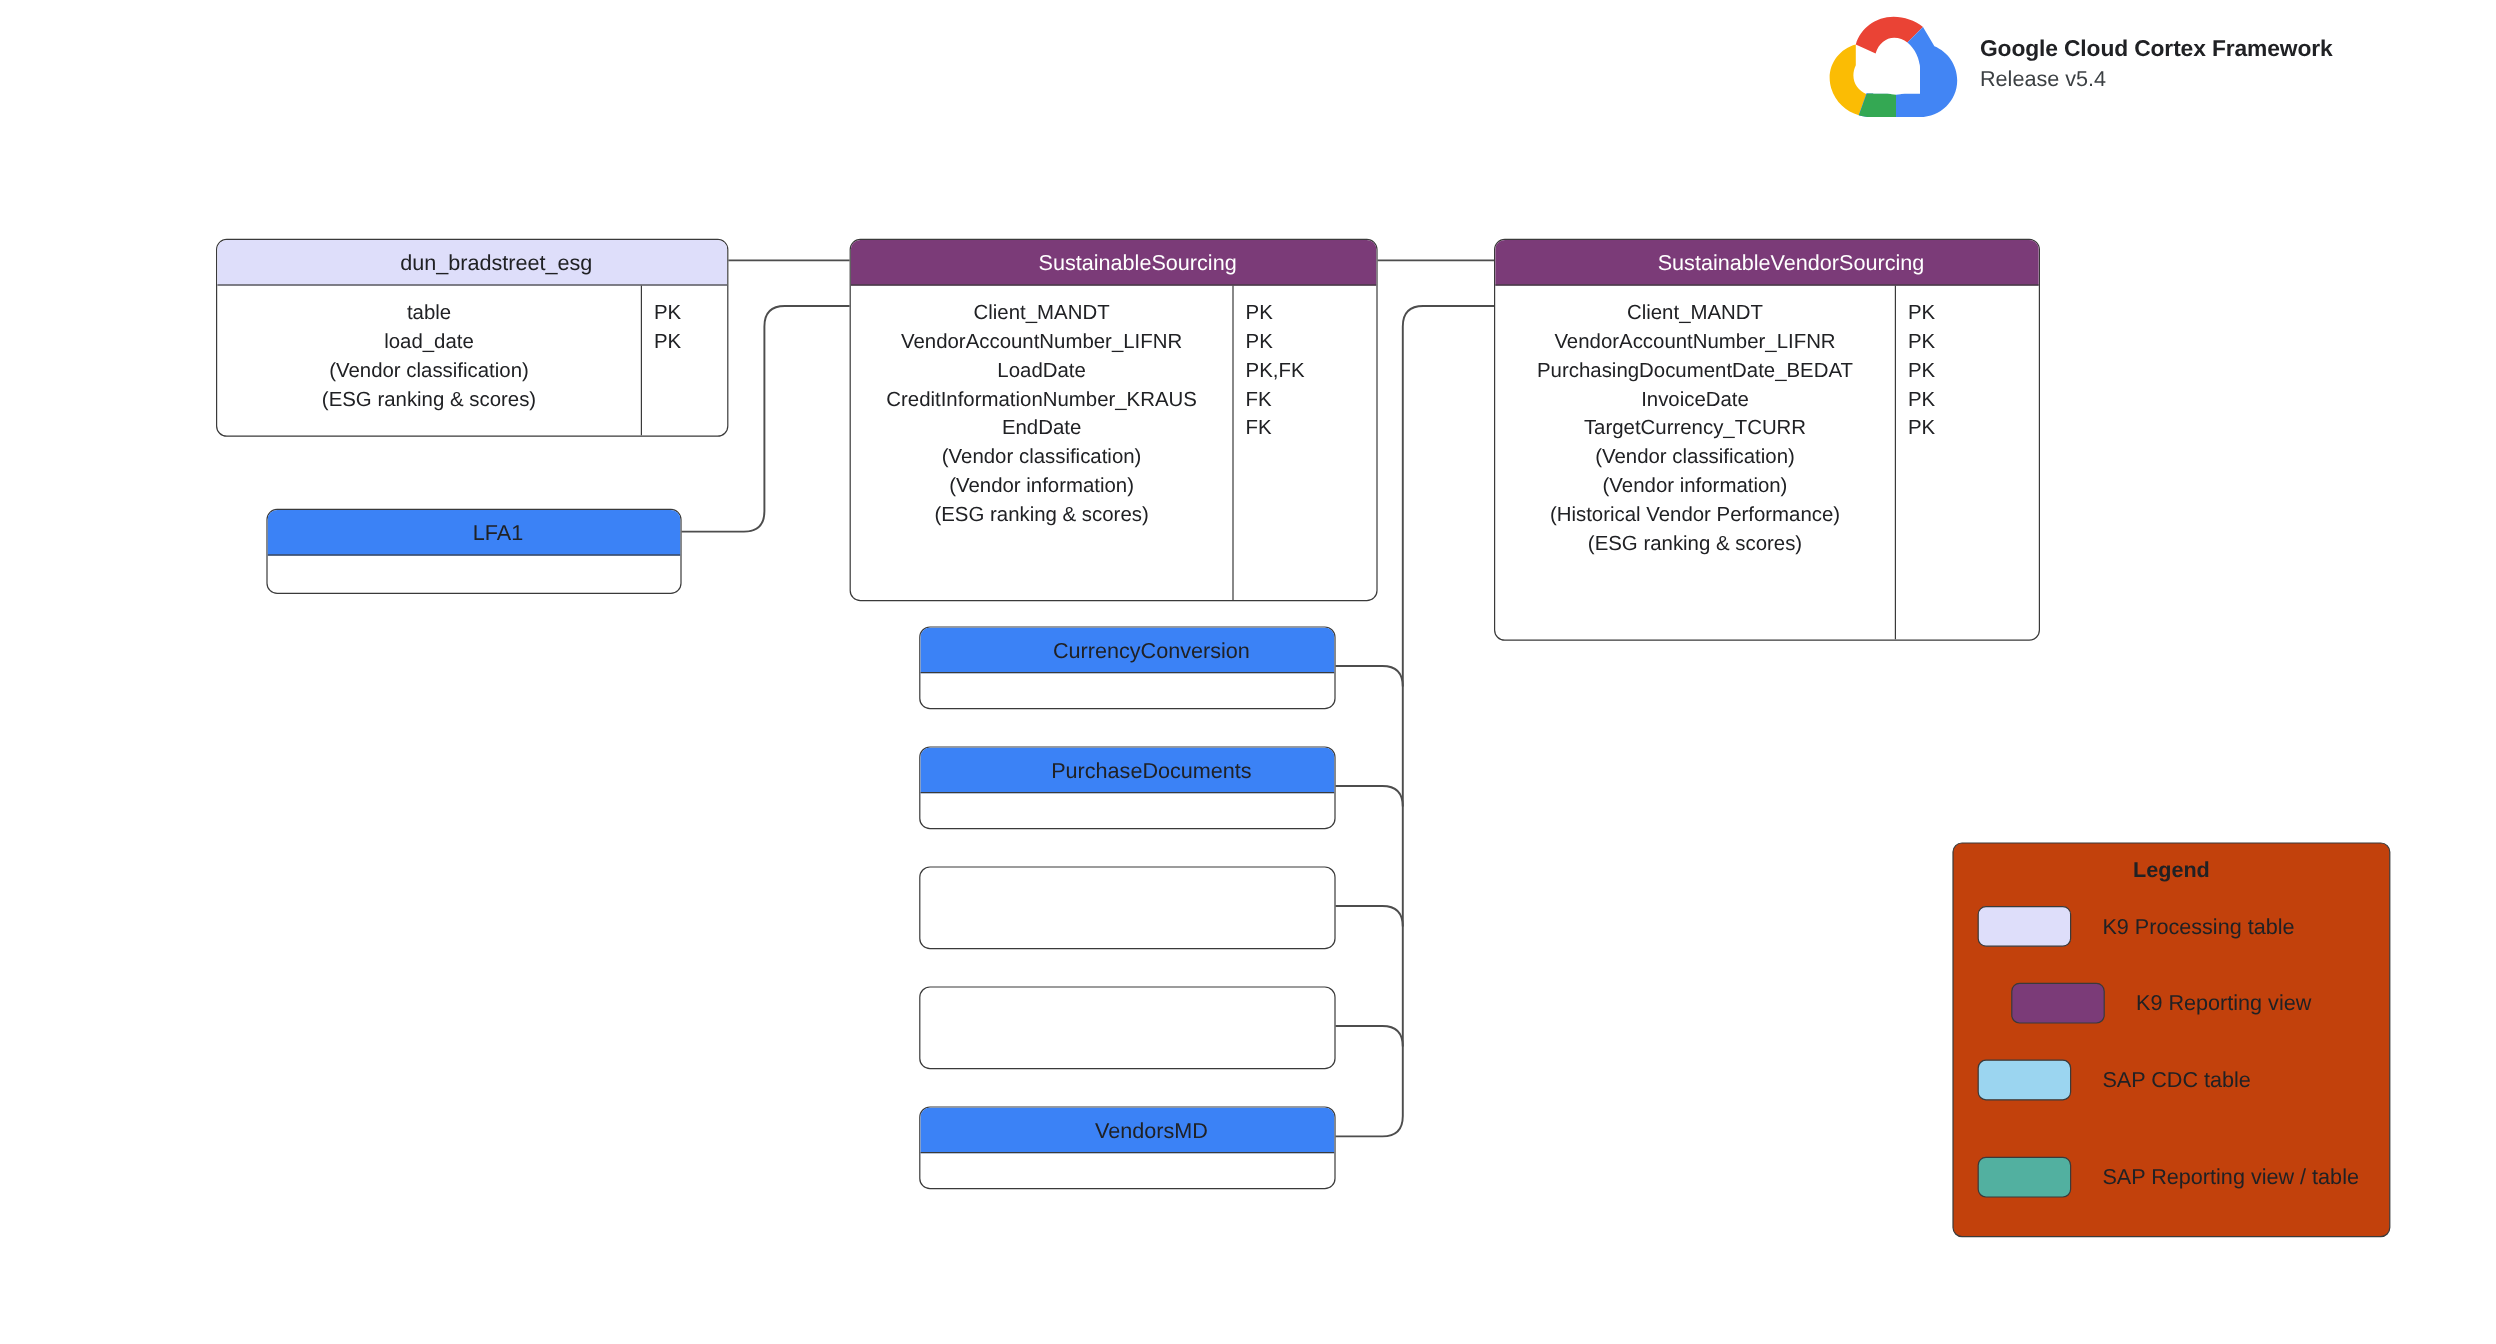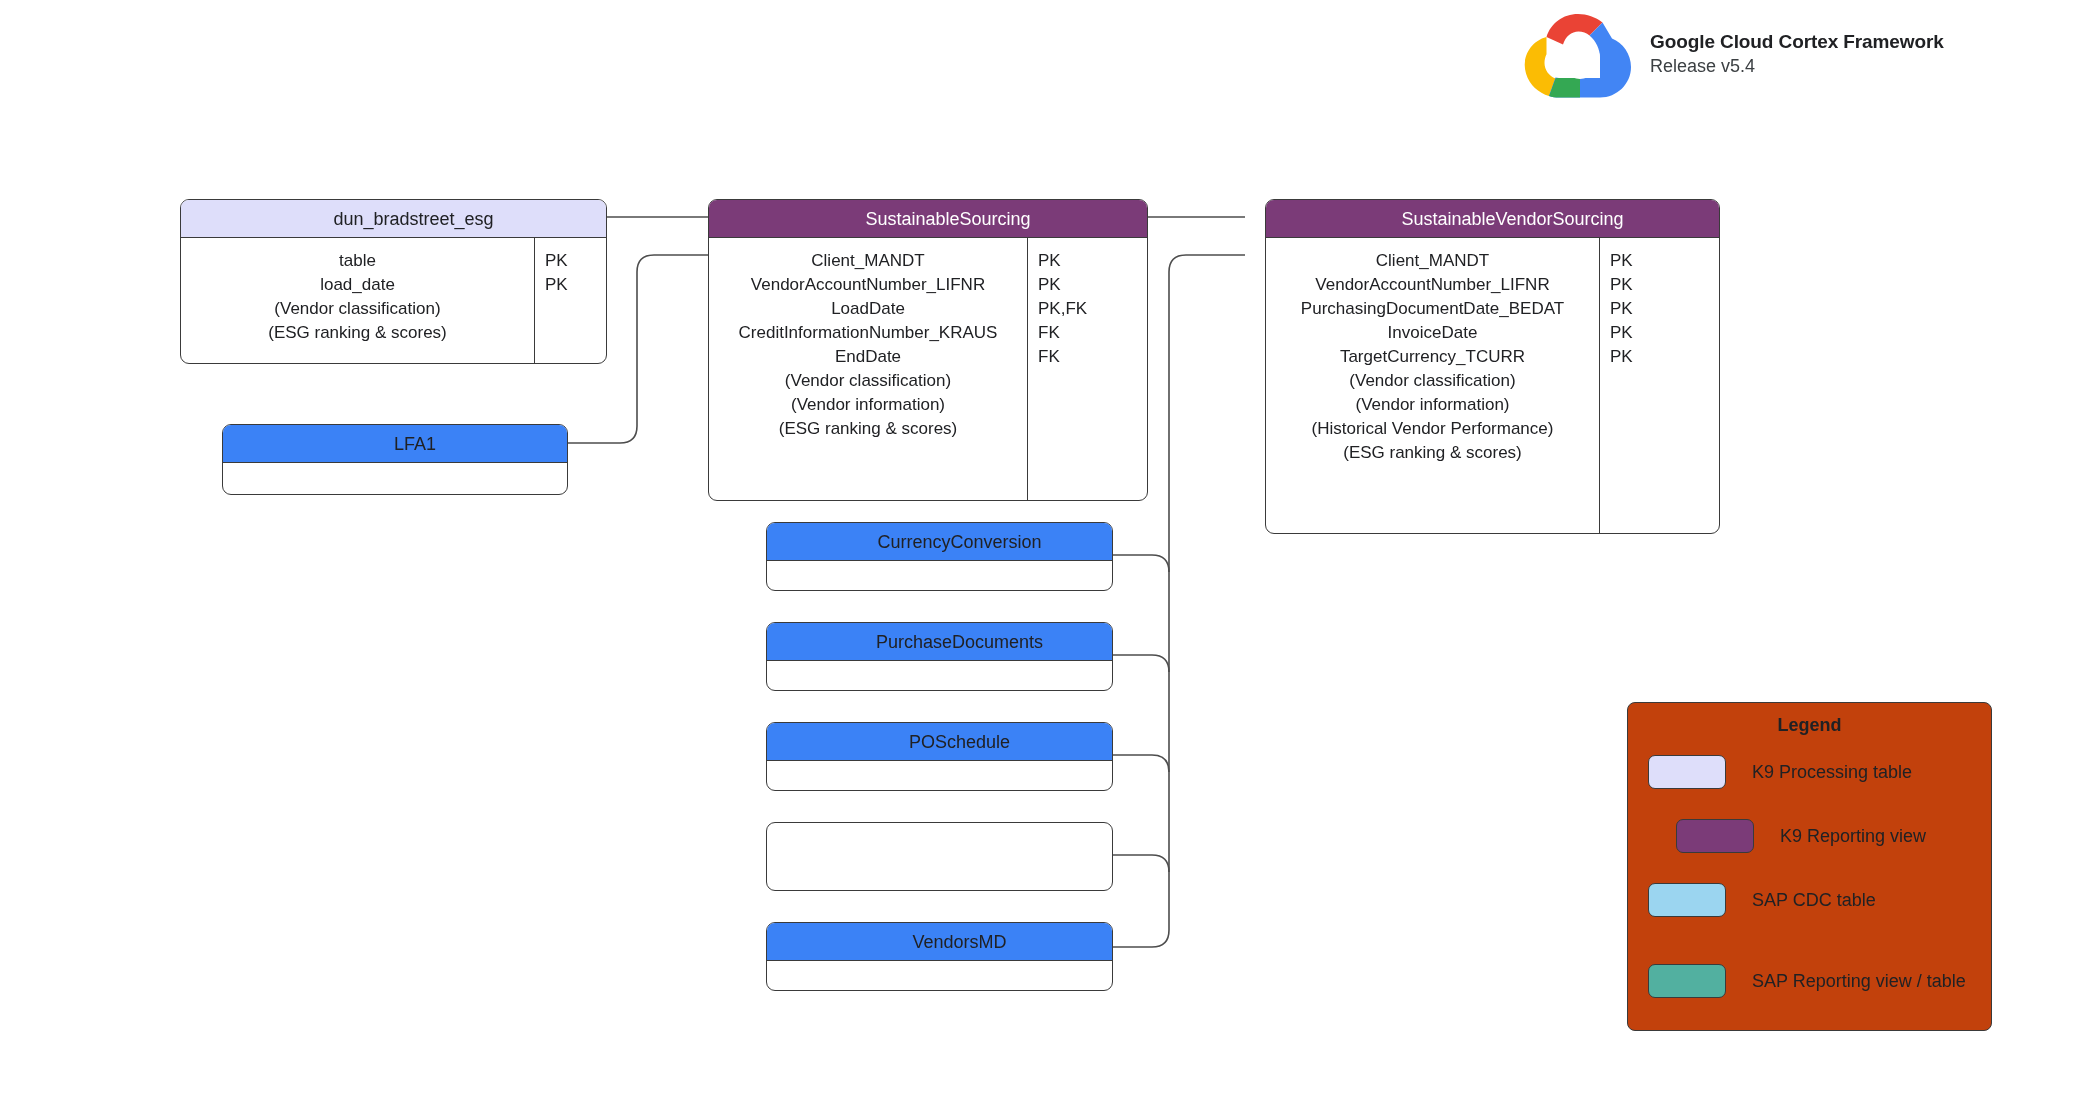--- a/index.html
+++ b/index.html
@@ -225,21 +225,21 @@
     <div class="col-keys" style="width:120px; padding-top:11px;">
       <div class="key-row">PK</div>
       <div class="key-row">PK</div>
       <div class="key-row">PK,FK</div>
       <div class="key-row">FK</div>
       <div class="key-row">FK</div>
     </div>
   </div>
 </div>
 
-<div class="entity" id="ent-svs" style="left:1245px; top:199px; width:455px; height:335px;margin-left:20px;">
+<div class="entity" id="ent-svs" style="left:1245px; top:199px; width:455px; height:335px;">
   <div class="entity-header hdr-k9view">SustainableVendorSourcing</div>
   <div class="entity-body two-col" style="height:295px;">
     <div class="col-fields" style="padding-top:11px;">
       <div class="field-row">Client_MANDT</div>
       <div class="field-row">VendorAccountNumber_LIFNR</div>
       <div class="field-row">PurchasingDocumentDate_BEDAT</div>
       <div class="field-row">InvoiceDate</div>
       <div class="field-row">TargetCurrency_TCURR</div>
       <div class="field-row">(Vendor classification)</div>
       <div class="field-row">(Vendor information)</div>
@@ -265,21 +265,20 @@
   <div class="entity-header hdr-sapview">CurrencyConversion</div>
   <div class="entity-body" style="height:29px;"></div>
 </div>
 
 <div class="entity" id="ent-pd" style="left:766px; top:622px; width:347px; height:69px;">
   <div class="entity-header hdr-sapview">PurchaseDocuments</div>
   <div class="entity-body" style="height:29px;"></div>
 </div>
 
 <div class="entity" id="ent-pos" style="left:766px; top:722px; width:347px; height:69px;">
-  <div class="entity-header hdr-sapview">POSchedule</div>
   <div class="entity-body" style="height:29px;"></div>
 </div>
 
 <div class="entity" id="ent-pdh" style="left:766px; top:822px; width:347px; height:69px;">
   <div class="entity-body" style="height:29px;"></div>
 </div>
 
 <div class="entity" id="ent-vmd" style="left:766px; top:922px; width:347px; height:69px;">
   <div class="entity-header hdr-sapview">VendorsMD</div>
   <div class="entity-body" style="height:29px;"></div>

